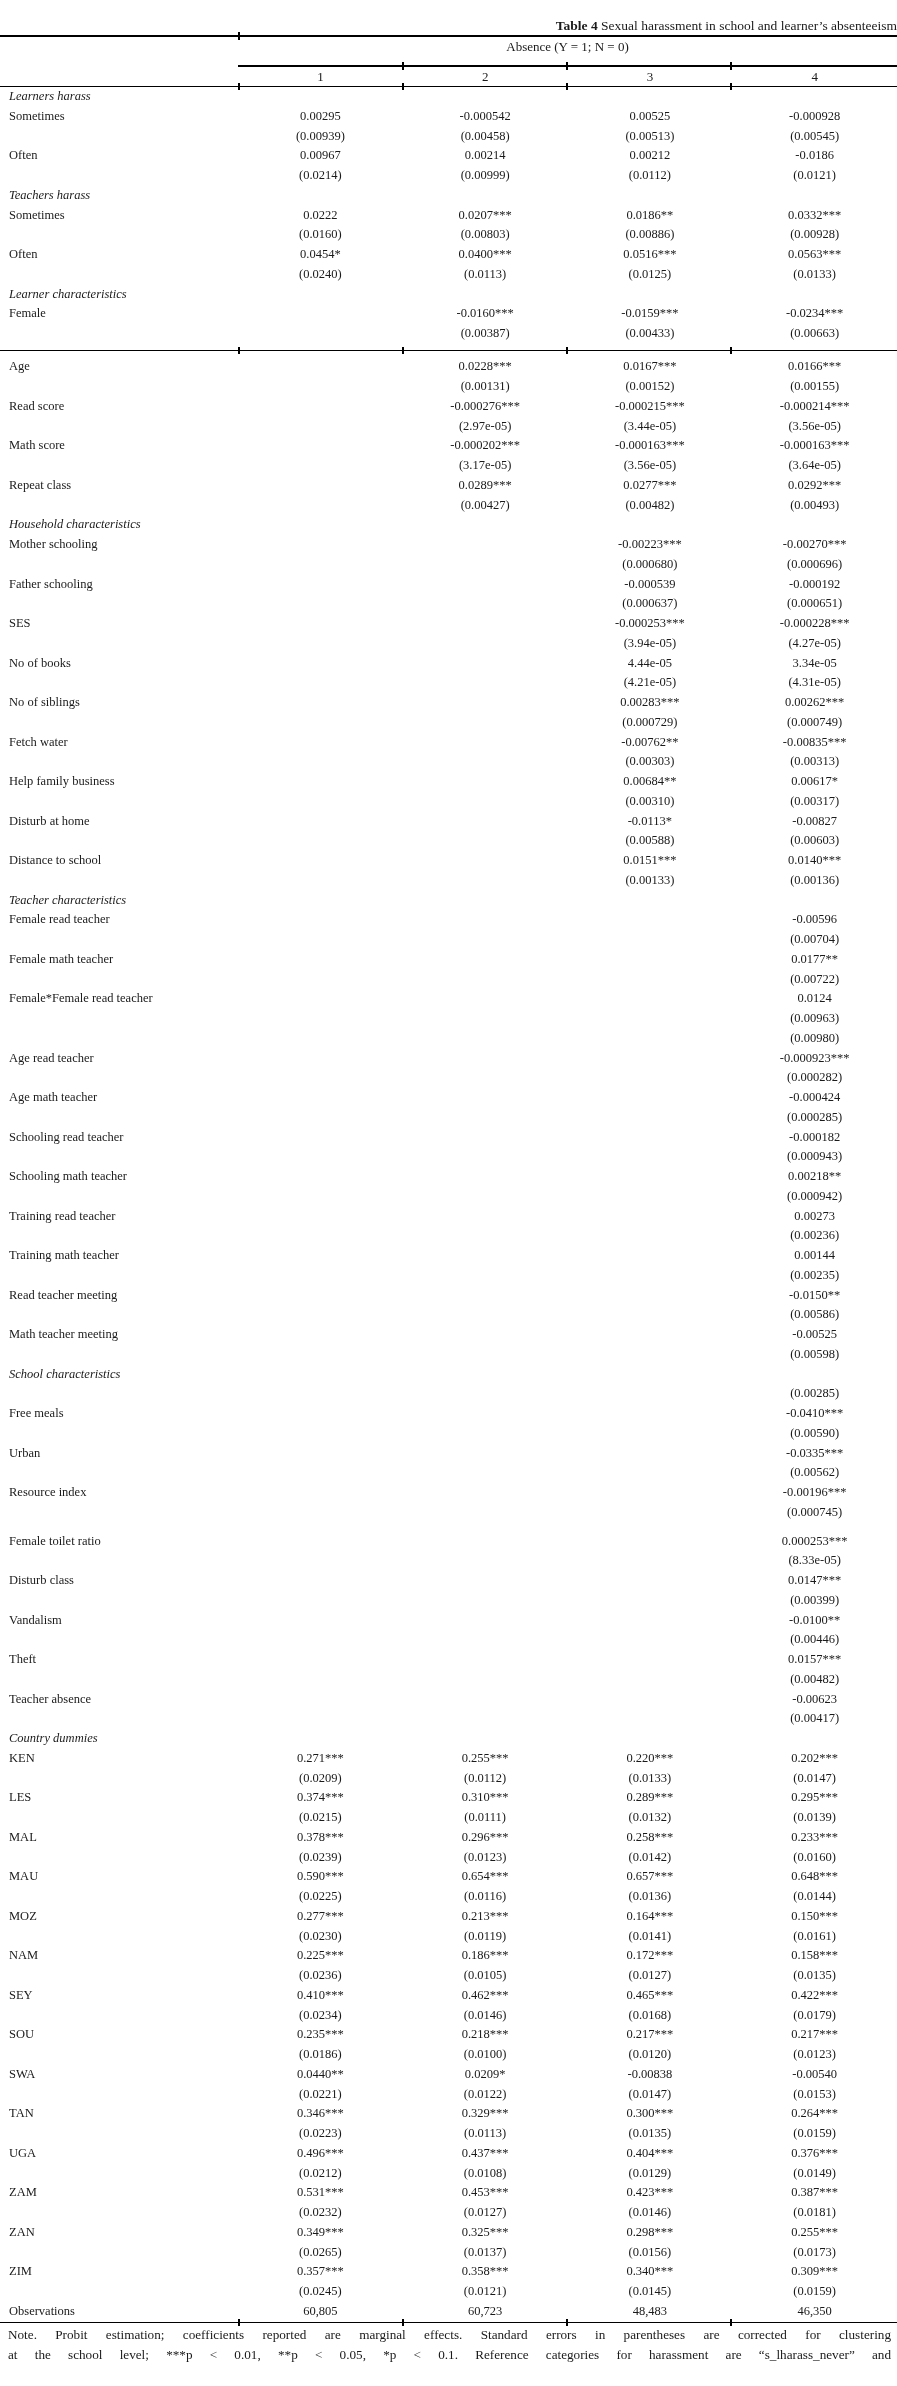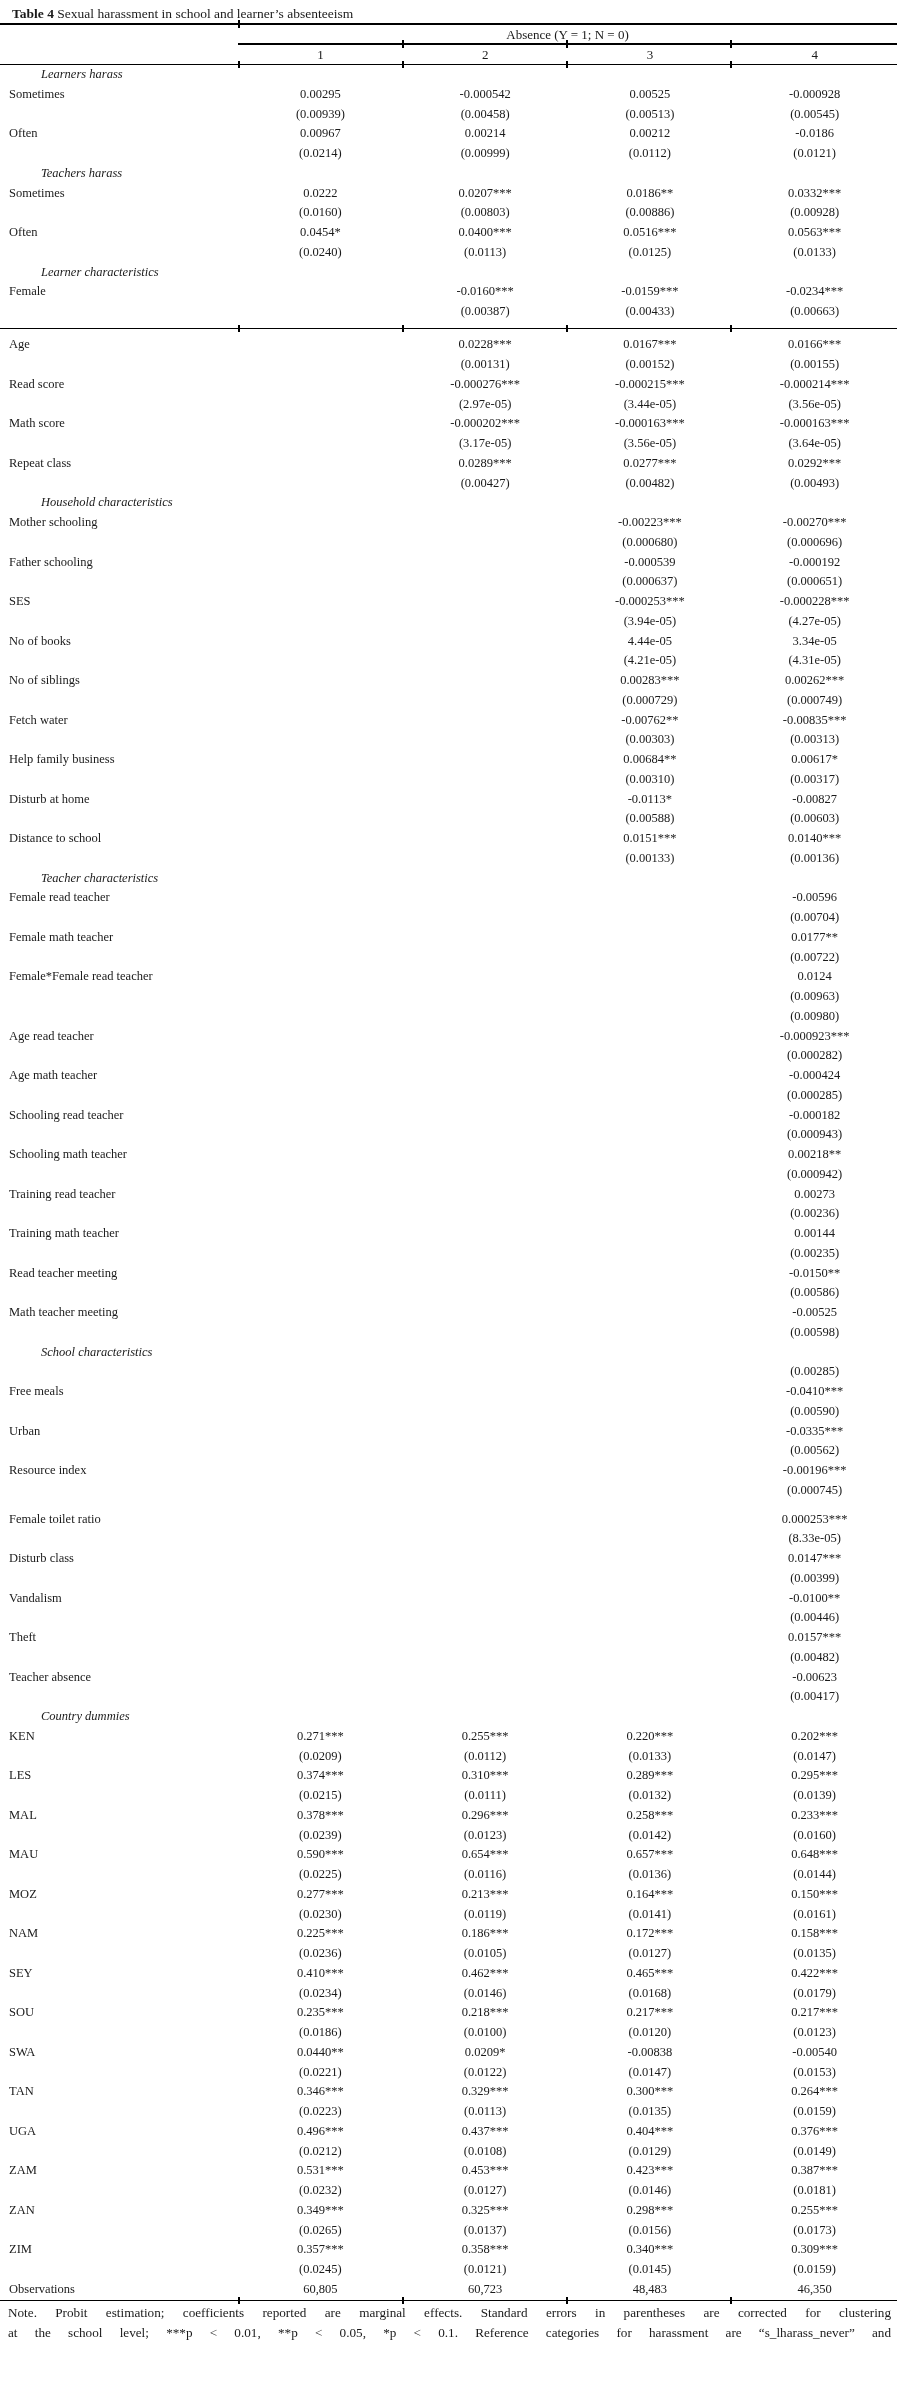--- a/index.html
+++ b/index.html
@@ -9,59 +9,60 @@
     height: 2386px;
     overflow: hidden;
     background: #ffffff;
     color: #1a1a1a;
     font-family: "Liberation Serif", "DejaVu Serif", serif;
     font-size: 12.5px;
     line-height: 19.75px;
     box-sizing: border-box;
   }
   .title {
-    padding: 4px 0 0 12px;
+    padding: 16px 0 0 12px;
     height: 19px;
     font-size: 13.5px;
     line-height: 19px;
     white-space: nowrap;
+    text-align: right;
   }
   .title .bold { font-weight: bold; }
   .rule { position: relative; height: 1.4px; background: #000; }
   .rule-title { height: 2.4px; }
   .rule-depvar { margin-left: 238px; }
   .tick {
     position: absolute;
     top: -3px;
     width: 1.5px;
     height: 7.5px;
     background: #000;
   }
   .hdr-depvar-row {
     display: grid;
     grid-template-columns: 238px 1fr;
-    height: 18px;
+    height: 28px;
     line-height: 20px;
     font-size: 13px;
   }
   .hdr-depvar-row .depvar { text-align: center; }
   .grid-row {
     display: grid;
     grid-template-columns: 238px repeat(4, 1fr);
     height: 19.75px;
     line-height: 19.75px;
   }
   .hdr-cols-row { height: 19px; line-height: 19px; font-size: 13px; }
   .cell-label {
     padding-left: 9px;
     white-space: nowrap;
     overflow: hidden;
   }
   .cell-val { text-align: center; white-space: nowrap; }
-  .section-row .cell-label { font-style: italic; margin-left: 32px; }
+  .section-row .cell-label { font-style: italic; }
   .mid-rule { margin: 6px 0; }
   .gap-row { height: 9px; }
   .note {
     padding: 2px 6px 0 8px;
     font-size: 13.2px;
     line-height: 20px;
     text-align: justify;
   }
   .note .line { text-align: justify; text-align-last: justify; }
   .note .it { }

